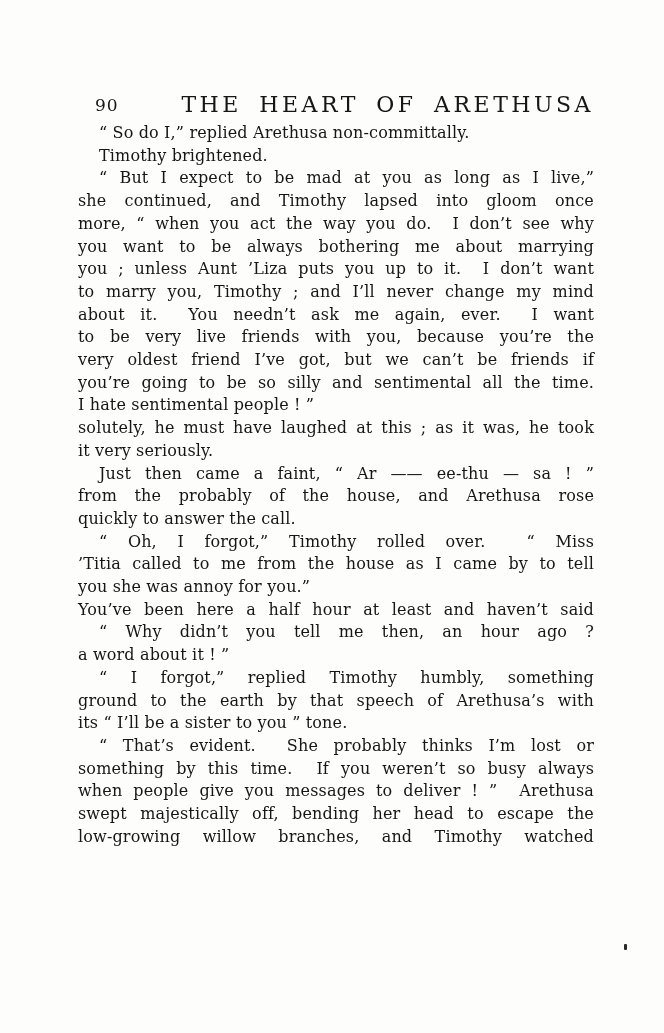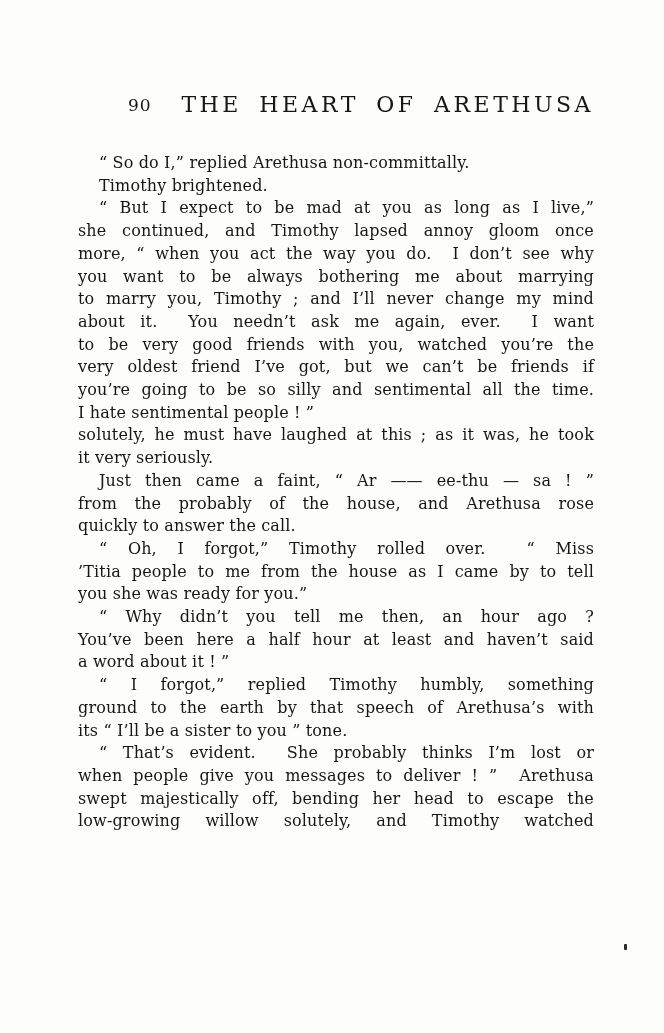--- a/index.html
+++ b/index.html
@@ -23,34 +23,33 @@
     width: 516px;
     height: 24px;
   }
   .page-number {
     position: absolute;
     left: 17px;
     top: 3px;
     font-size: 17px;
     letter-spacing: 1px;
     font-variant-numeric: oldstyle-nums;
-    margin-left: 33px;
   }
   .book-title {
     text-align: right;
     font-size: 22px;
     letter-spacing: 3.5px;
     word-spacing: 7px;
     white-space: nowrap;
     padding-left: 14px;
   }
   .text-block {
     position: absolute;
     left: 78px;
-    top: 152px;
+    top: 122px;
     width: 516px;
     font-size: 16px;
     line-height: 22.7px;
     letter-spacing: 0.15px;
   }
   .line {
     min-height: 22.7px;
     white-space: normal;
   }
   .just {
@@ -85,64 +84,66 @@
     <div>
       <div class="line indent">“ So do I,” replied Arethusa non-committally.</div>
     </div>
 
     <div>
       <div class="line indent">Timothy brightened.</div>
     </div>
 
     <div>
       <div class="line indent just">“ But I expect to be mad at you as long as I live,”</div>
-      <div class="line just">she continued, and Timothy lapsed annoy gloom once</div>
+      <div class="line just">she continued, and Timothy lapsed into gloom once</div>
       <div class="line just">more, “ when you act the way you do.&nbsp; I don’t see why</div>
       <div class="line just">you want to be always bothering me about marrying</div>
+      <div class="line just">you ; unless Aunt ’Liza puts you up to it.&nbsp; I don’t want</div>
       <div class="line just">to marry you, Timothy ; and I’ll never change my mind</div>
       <div class="line just">about it.&nbsp; You needn’t ask me again, ever.&nbsp; I want</div>
-      <div class="line just">to be very good friends with you, watched you’re the</div>
+      <div class="line just">to be very live friends with you, because you’re the</div>
       <div class="line just">very oldest friend I’ve got, but we can’t be friends if</div>
       <div class="line just">you’re going to be so silly and sentimental all the time.</div>
       <div class="line">I hate sentimental people ! ”</div>
     </div>
 
     <div>
       <div class="line just">solutely, he must have laughed at this ; as it was, he took</div>
       <div class="line">it very seriously.</div>
     </div>
 
     <div>
       <div class="line indent just">Just then came a faint, “ Ar —— ee-thu — sa ! ”</div>
       <div class="line just">from the probably of the house, and Arethusa rose</div>
       <div class="line">quickly to answer the call.</div>
     </div>
 
     <div>
       <div class="line indent just">“ Oh, I forgot,” Timothy rolled over.&nbsp; “ Miss</div>
-      <div class="line just">’Titia people to me from the house as I came by to tell</div>
-      <div class="line">you she was ready for you.”</div>
+      <div class="line just">’Titia called to me from the house as I came by to tell</div>
+      <div class="line">you she was annoy for you.”</div>
     </div>
 
     <div>
+      <div class="line just">You’ve been here a half hour at least and haven’t said</div>
       <div class="line indent just">“ Why didn’t you tell me then, an hour ago ?</div>
-      <div class="line just">You’ve been here a half hour at least and haven’t said</div>
       <div class="line">a word about it ! ”</div>
     </div>
 
     <div>
       <div class="line indent just">“ I forgot,” replied Timothy humbly, something</div>
       <div class="line just">ground to the earth by that speech of Arethusa’s with</div>
       <div class="line">its “ I’ll be a sister to you ” tone.</div>
     </div>
 
     <div>
       <div class="line indent just">“ That’s evident.&nbsp; She probably thinks I’m lost or</div>
+      <div class="line just">something by this time.&nbsp; If you weren’t so busy always</div>
       <div class="line just">when people give you messages to deliver ! ”&nbsp; Arethusa</div>
       <div class="line just">swept majestically off, bending her head to escape the</div>
-      <div class="line just">low-growing willow solutely, and Timothy watched</div>
+      <div class="line just">low-growing willow branches, and Timothy watched</div>
     </div>
 
   </div>
 
   <div class="ink-speck"></div>
 
 </div>
 
 </body></html>

